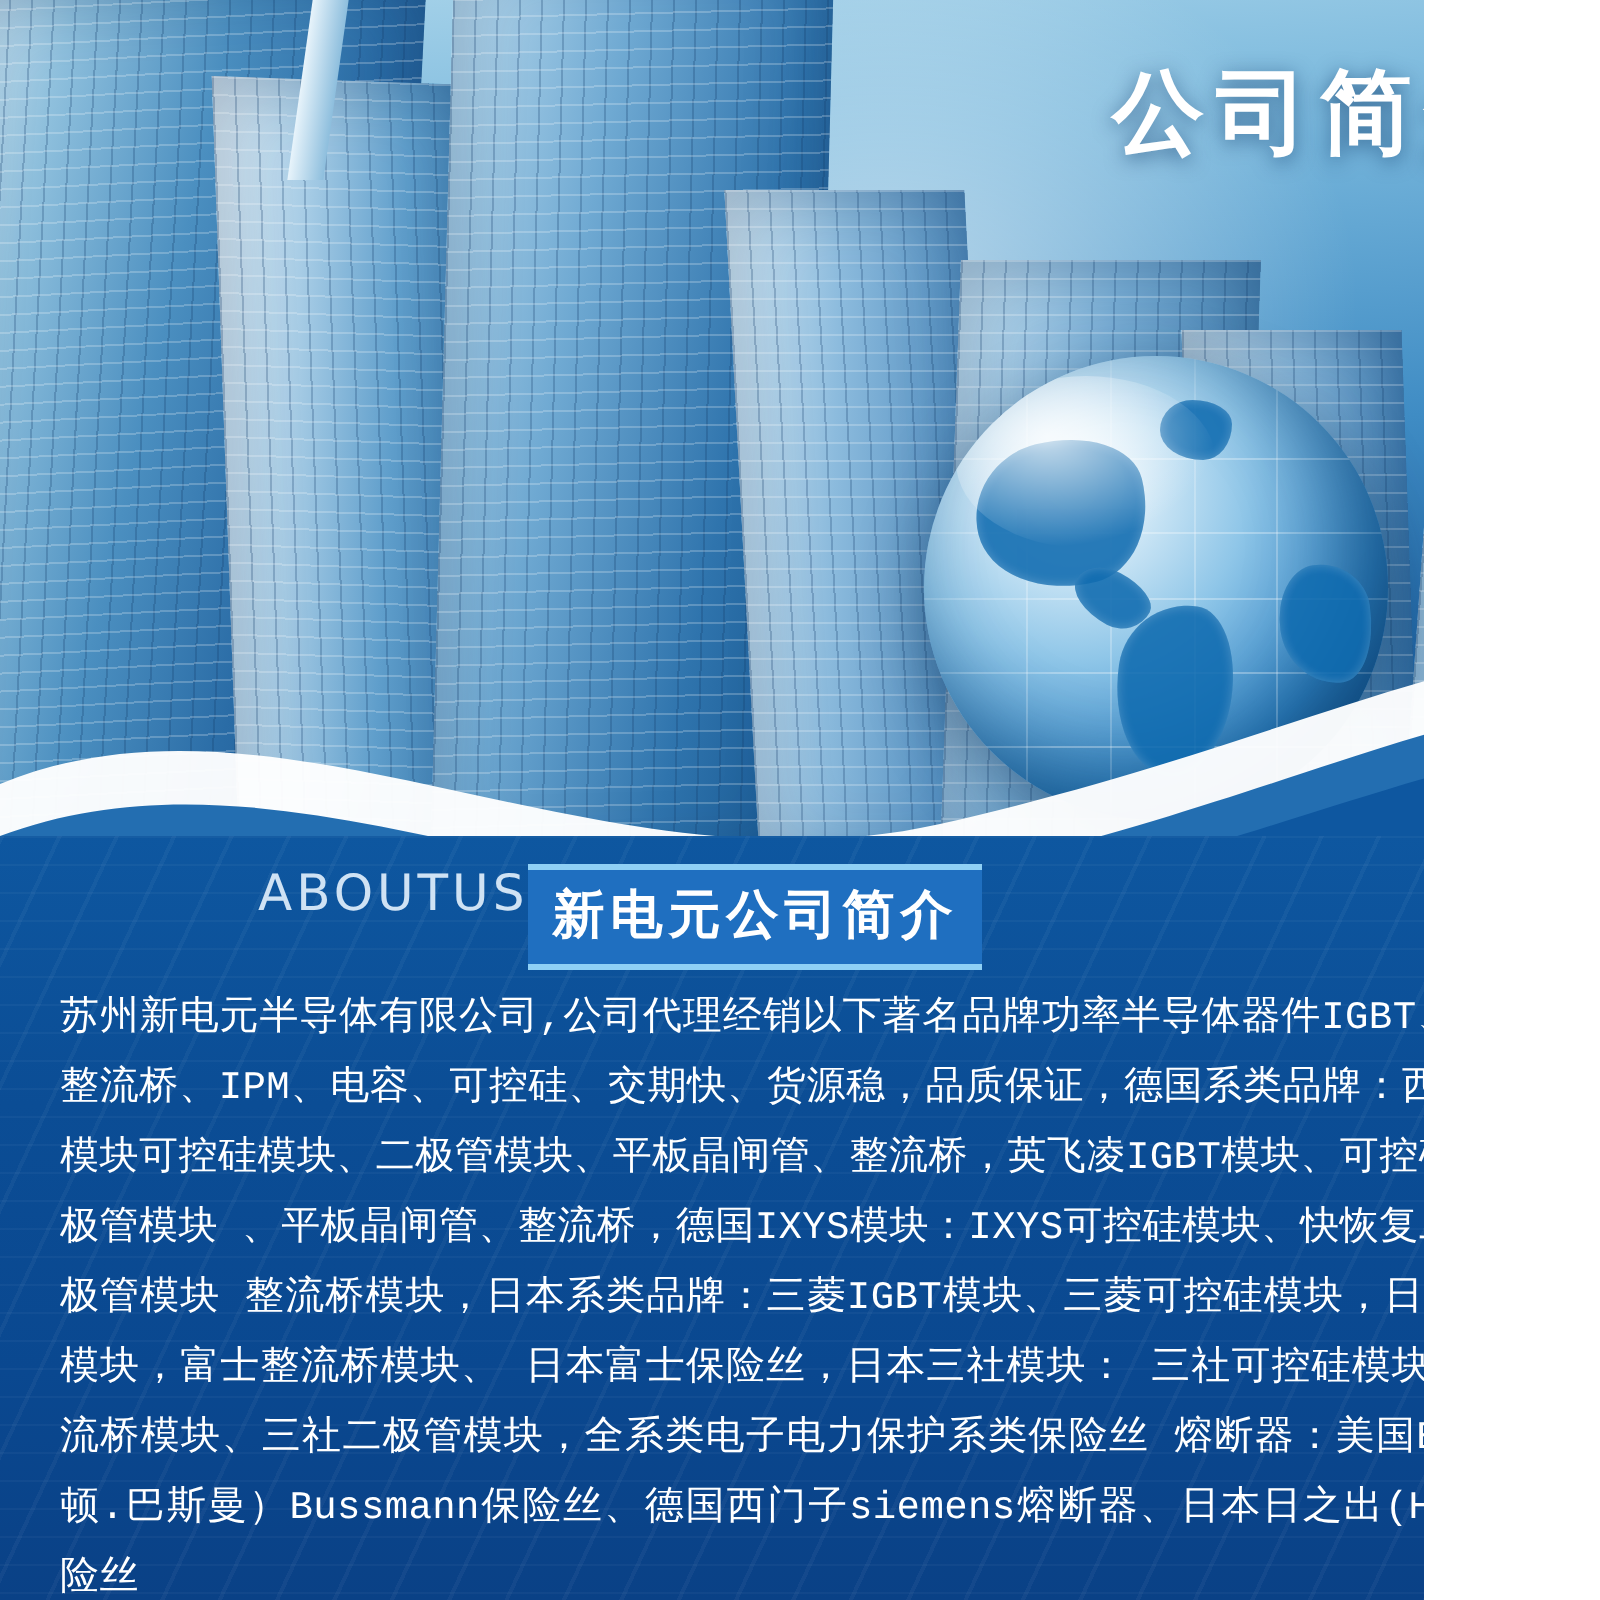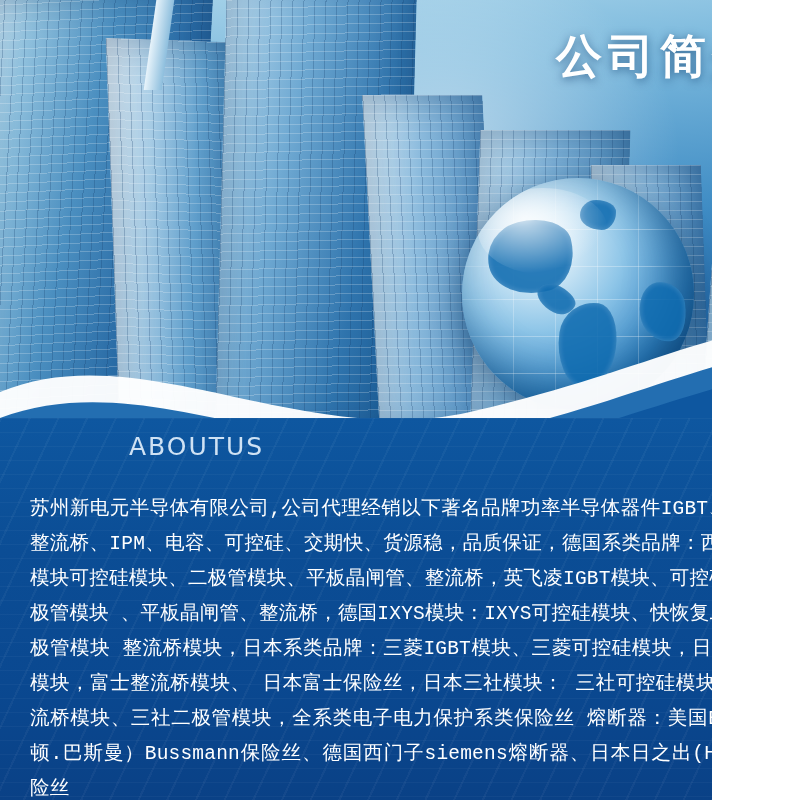--- a/index.html
+++ b/index.html
@@ -257,18 +257,21 @@
     <path d="M0,92 C140,34 300,150 470,112 C620,78 700,34 800,22 L800,220 L0,220 Z" fill="#ffffff" opacity="0.96"></path>
     <path d="M0,118 C150,62 305,176 472,138 C624,104 704,60 800,48 L800,220 L0,220 Z" fill="#1766ad" opacity="0.95"></path>
     <path d="M0,136 C152,84 306,192 474,156 C626,124 706,82 800,70 L800,220 L0,220 Z" fill="#0e57a0"></path>
   </svg>
 
   <div class="content">
     <div class="content-texture"></div>
 
     <div class="section-head">
       <span class="about-en">ABOUTUS</span>
+      <span class="about-cn-box">
+        <span class="about-cn">新电元公司简介</span>
+      </span>
     </div>
 
     <div class="body-text">苏州新电元半导体有限公司,公司代理经销以下著名品牌功率半导体器件IGBT、二极管、整流桥、IPM、电容、可控硅、交期快、货源稳，品质保证，德国系类品牌：西门康IGBT模块可控硅模块、二极管模块、平板晶闸管、整流桥，英飞凌IGBT模块、可控硅模块、二极管模块 、平板晶闸管、整流桥，德国IXYS模块：IXYS可控硅模块、快恢复二极管、二极管模块 整流桥模块，日本系类品牌：三菱IGBT模块、三菱可控硅模块，日本富士IGB模块，富士整流桥模块、 日本富士保险丝，日本三社模块： 三社可控硅模块 、三社整流桥模块、三社二极管模块，全系类电子电力保护系类保险丝 熔断器：美国EATON（伊顿.巴斯曼）Bussmann保险丝、德国西门子siemens熔断器、日本日之出(HINODE)保险丝</div>
   </div>
 
 </div>
 
 </body></html>

